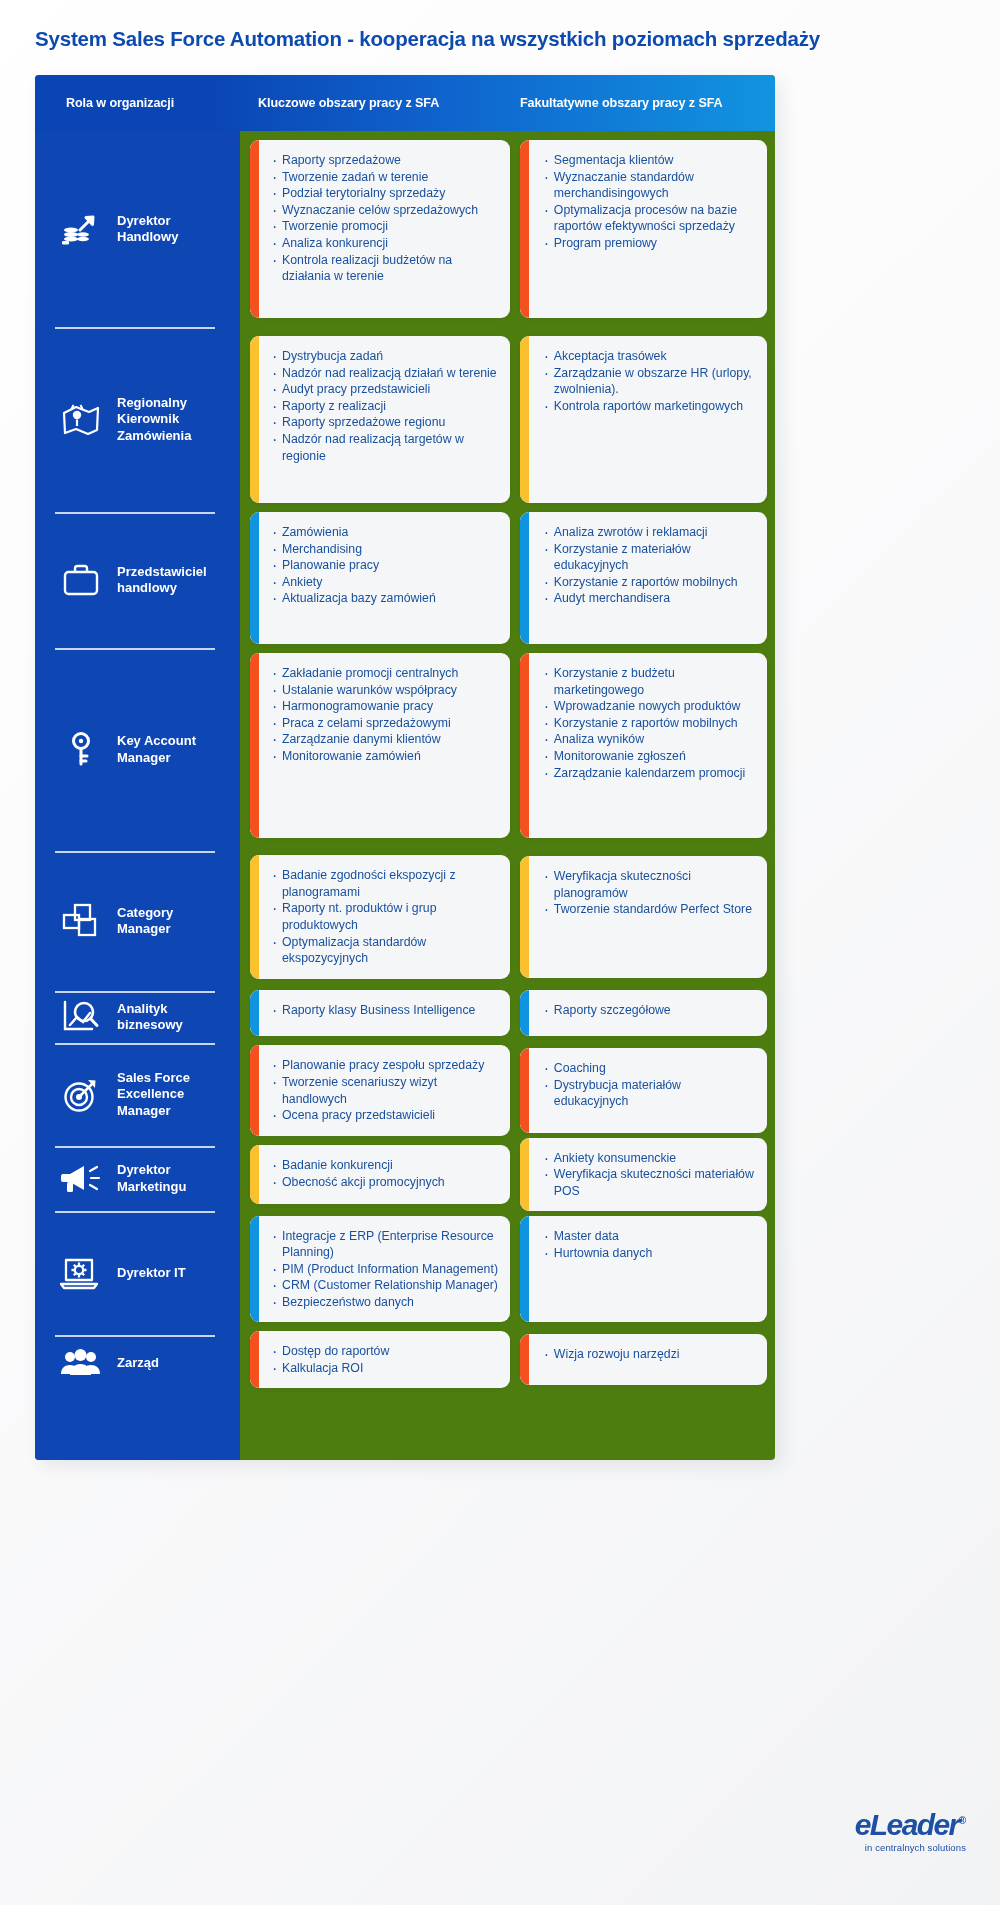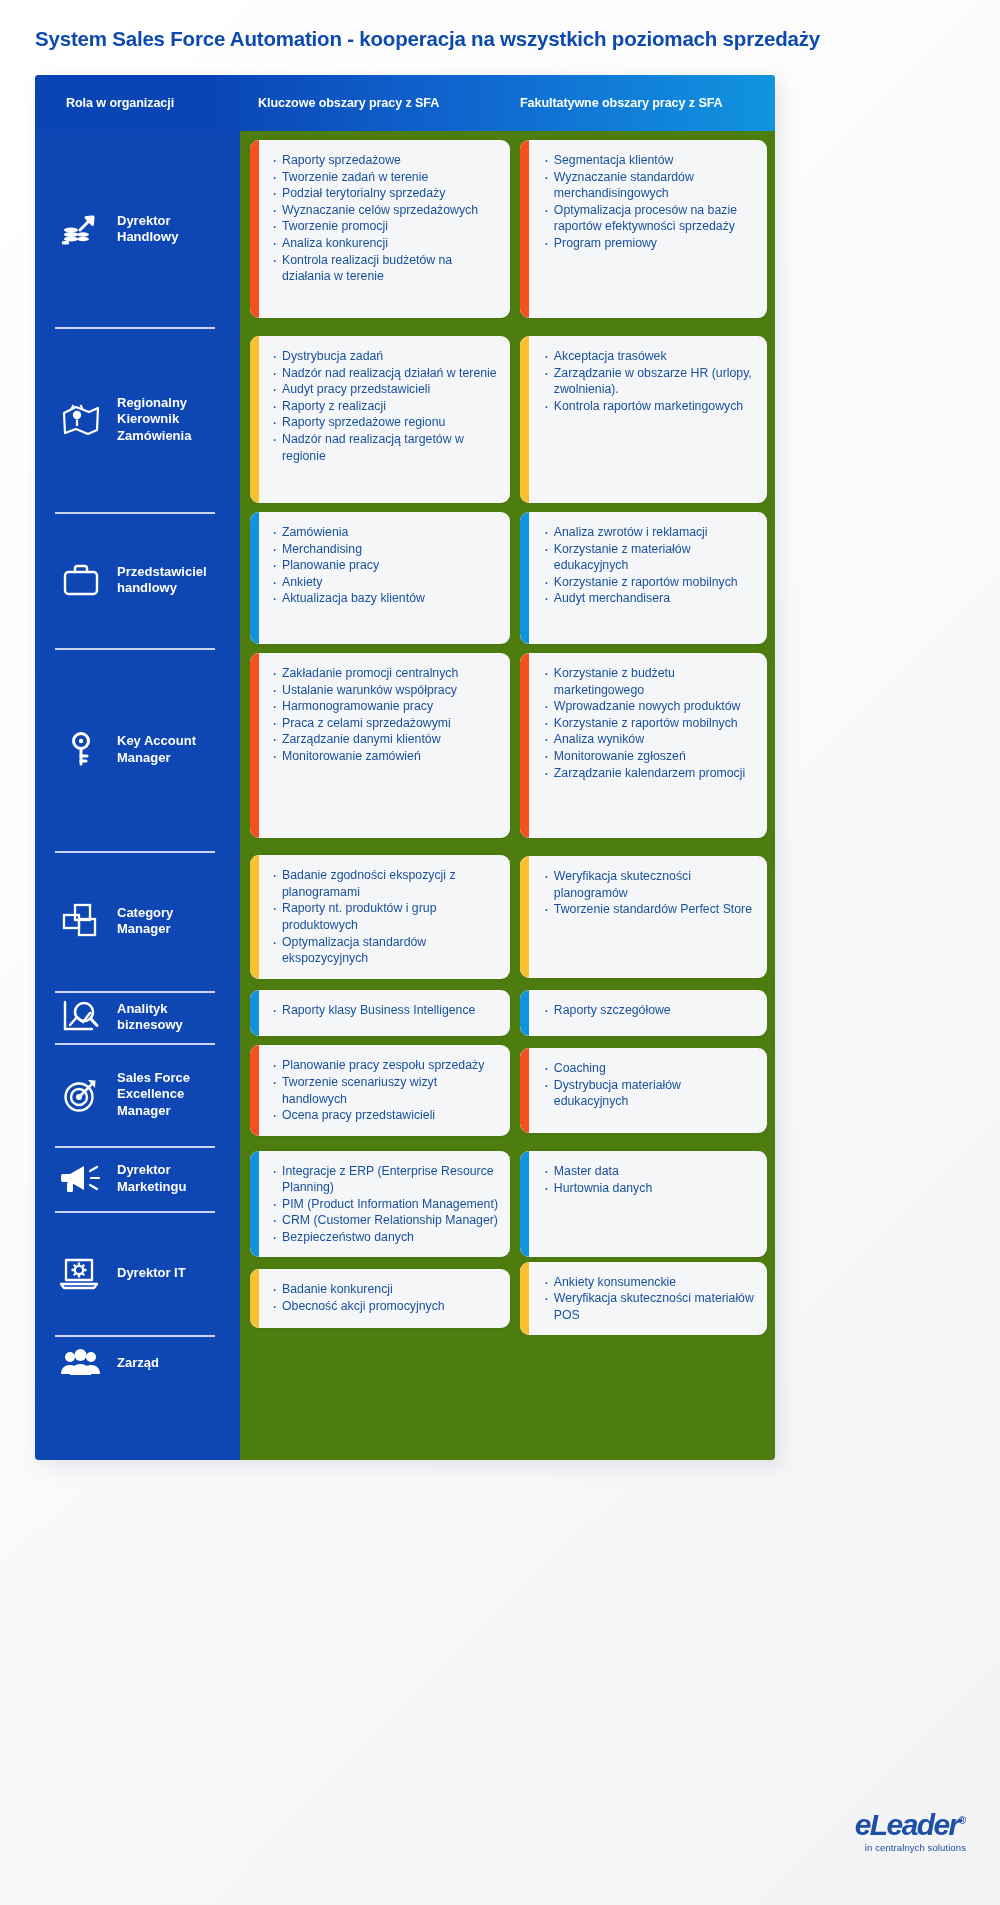--- a/index.html
+++ b/index.html
@@ -397,21 +397,21 @@
         </div>
       </div>
       <div class="rowgroup" style="height: 132px; ">
         <div class="card c1" style="min-height:114px">
           <div class="bar" style="background:#1194e0"></div>
           <ul>
             <li>Zamówienia</li>
             <li>Merchandising</li>
             <li>Planowanie pracy</li>
             <li>Ankiety</li>
-            <li>Aktualizacja bazy klientów</li>
+            <li>Aktualizacja bazy zamówień</li>
           </ul>
         </div>
         <div class="card c2" style="min-height:114px">
           <div class="bar" style="background:#1194e0"></div>
           <ul>
             <li>Analiza zwrotów i reklamacji</li>
             <li>Korzystanie z materiałów edukacyjnych</li>
             <li>Korzystanie z raportów mobilnych</li>
             <li>Audyt merchandisera</li>
           </ul>
@@ -482,51 +482,66 @@
           </ul>
         </div>
         <div class="card c2" style="min-height:85px">
           <div class="bar" style="background:#f4511e"></div>
           <ul>
             <li>Coaching</li>
             <li>Dystrybucja materiałów edukacyjnych</li>
           </ul>
         </div>
       </div>
+      <div class="rowgroup" style="height: 65px; align-items: center;">
+        <div class="card c1" style="min-height:59px">
+          <div class="bar" style="background:#fbc02d"></div>
+          <ul>
+            <li>Badanie konkurencji</li>
+            <li>Obecność akcji promocyjnych</li>
+          </ul>
+        </div>
+        <div class="card c2" style="min-height:59px">
+          <div class="bar" style="background:#fbc02d"></div>
+          <ul>
+            <li>Ankiety konsumenckie</li>
+            <li>Weryfikacja skuteczności materiałów POS</li>
+          </ul>
+        </div>
+      </div>
       <div class="rowgroup" style="height: 124px; align-items: center;">
         <div class="card c1" style="min-height:106px">
           <div class="bar" style="background:#1194e0"></div>
           <ul>
             <li>Integracje z ERP (Enterprise Resource Planning)</li>
             <li>PIM (Product Information Management)</li>
             <li>CRM (Customer Relationship Manager)</li>
             <li>Bezpieczeństwo danych</li>
           </ul>
         </div>
         <div class="card c2" style="min-height:106px">
           <div class="bar" style="background:#1194e0"></div>
           <ul>
             <li>Master data</li>
             <li>Hurtownia danych</li>
           </ul>
         </div>
       </div>
-      <div class="rowgroup" style="height: 65px; align-items: center;">
-        <div class="card c1" style="min-height:59px">
-          <div class="bar" style="background:#fbc02d"></div>
-          <ul>
-            <li>Badanie konkurencji</li>
-            <li>Obecność akcji promocyjnych</li>
-          </ul>
-        </div>
-        <div class="card c2" style="min-height:59px">
-          <div class="bar" style="background:#fbc02d"></div>
-          <ul>
-            <li>Ankiety konsumenckie</li>
-            <li>Weryfikacja skuteczności materiałów POS</li>
+      <div class="rowgroup" style="height: 57px; align-items: center;">
+        <div class="card c1" style="min-height:51px">
+          <div class="bar" style="background:#f4511e"></div>
+          <ul>
+            <li>Dostęp do raportów</li>
+            <li>Kalkulacja ROI</li>
+          </ul>
+        </div>
+        <div class="card c2" style="min-height:51px">
+          <div class="bar" style="background:#f4511e"></div>
+          <ul>
+            <li>Wizja rozwoju narzędzi</li>
           </ul>
         </div>
       </div>
     </div>
 
 </div>
 
 <div class="logo">
   <div class="logo-mark"><span>e</span><span>Leader</span><sup>®</sup></div>
   <div class="logo-tag">in centralnych solutions</div>

